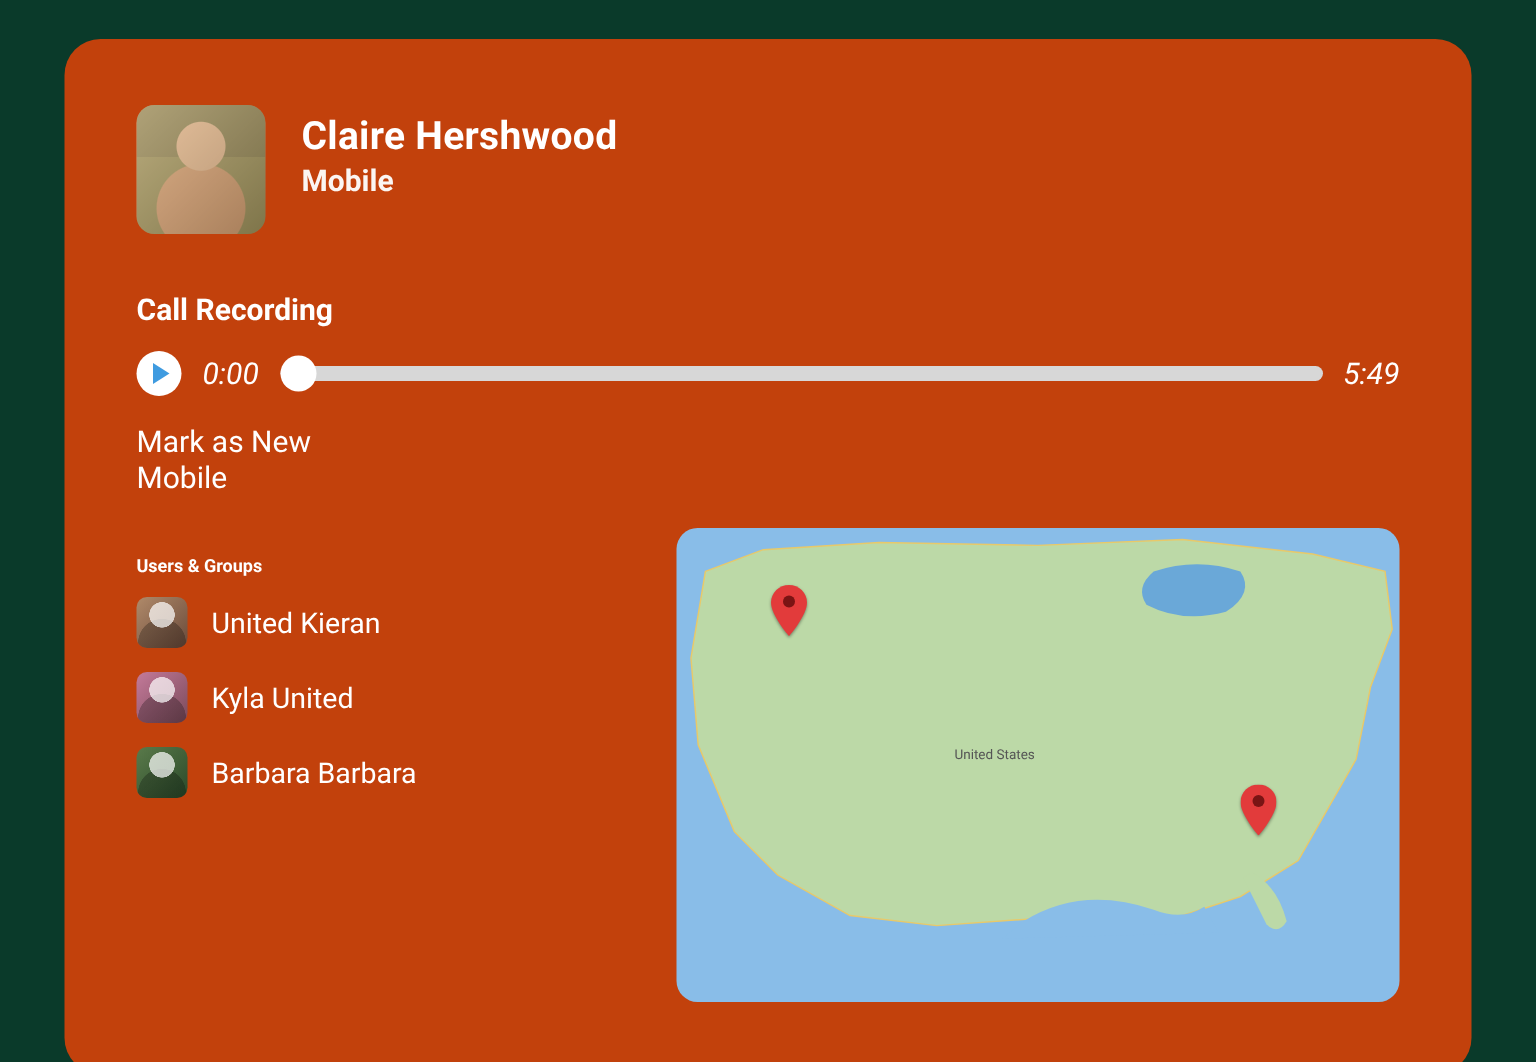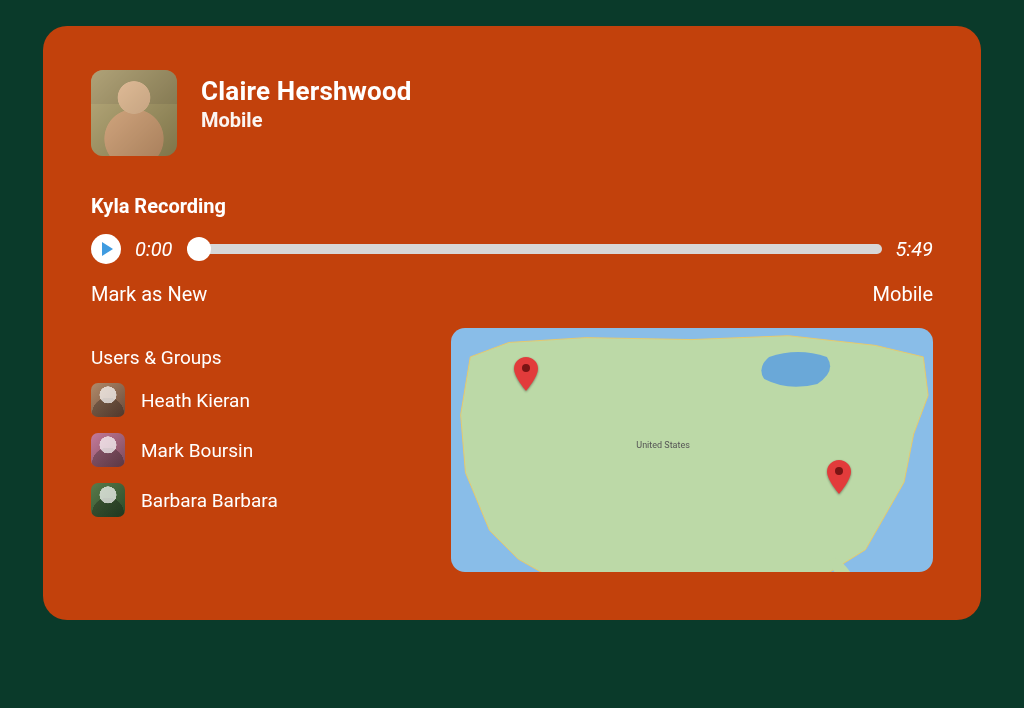--- a/index.html
+++ b/index.html
@@ -58,47 +58,47 @@
   }
   .cur-time, .dur-time { font-size:20px; }
   .track {
     flex:1; height:10px; background:#d7d7d7; border-radius:6px;
     position:relative; cursor:pointer;
   }
   .thumb {
     position:absolute; left:0; top:50%; transform:translate(-50%,-50%);
     width:24px; height:24px; background:#fff; border-radius:50%;
   }
-  .actions { display:flex; justify-content:space-between; margin-top:18px; font-size:20px;}
+  .actions { display:flex; justify-content:space-between; margin-top:18px; font-size:20px;flex-direction:column;}
   .link { cursor:pointer; }
 
   
   .lower { display:flex; gap:40px; margin-top:22px; align-items:flex-start;}
   .left-col { width: 320px; }
-  .users-title { font-size:19px; font-weight:400; margin-top:18px; margin-bottom:14px;}
+  .users-title { font-size:12px; font-weight:700; margin-top:18px; margin-bottom:14px;}
   .user-row { display:flex; align-items:center; gap:16px; margin-bottom:16px; cursor:pointer;}
   .avatar-sm {
     width:34px; height:34px; border-radius:7px; flex-shrink:0;
     background:#ccc; position:relative; overflow:hidden;
   }
   .avatar-sm::after{
     content:""; position:absolute; inset:0;
     background:
       radial-gradient(circle at 50% 35%, rgba(255,255,255,.7) 0 30%, transparent 31%),
       radial-gradient(circle at 50% 90%, rgba(0,0,0,.25) 0 45%, transparent 46%);
   }
   .av1{ background:linear-gradient(135deg,#b08a6a,#6a4a3a);}
   .av2{ background:linear-gradient(135deg,#c47a9a,#7a4a5a);}
   .av3{ background:linear-gradient(135deg,#5a7a4a,#2a4a2a);}
   .av4{ background:linear-gradient(135deg,#b84a4a,#7a2a2a);}
   .user-name{ font-size:19px; }
 
   
   .map {
-    flex:1; height:244px; border-radius:14px; position:relative; overflow:hidden;
+    flex:1; height:316px; border-radius:14px; position:relative; overflow:hidden;
     background:#89bde8;
   }
   .land {
     position:absolute; inset:0;
   }
   .pin {
     position:absolute; width:24px; height:34px;
   }
   .pin svg{ width:100%; height:100%; display:block; filter: drop-shadow(0 1px 1px rgba(0,0,0,.4));}
   .map-label{
@@ -112,21 +112,21 @@
 <div class="card">
 
   <div class="header">
     <div class="avatar-lg"></div>
     <div class="name-block">
       <div class="contact-name">Claire Hershwood</div>
       <div class="contact-sub">Mobile</div>
     </div>
   </div>
 
-  <div class="section-title">Kyla Recording</div>
+  <div class="section-title">Call Recording</div>
   <div class="player">
     <div class="play-btn">
       <div class="play-triangle"></div>
     </div>
     <div class="cur-time">0:00</div>
     <div class="track">
       <div class="thumb" style="left:12px"></div>
     </div>
     <div class="dur-time">5:49</div>
   </div>
@@ -134,25 +134,25 @@
     <span class="link">Mark as New</span>
     <span class="link">Mobile</span>
   </div>
 
   <div class="lower">
     <div class="left-col">
       <div class="users-title">Users &amp; Groups</div>
 
       <div class="user-row">
         <div class="avatar-sm av1"></div>
-        <div class="user-name">Heath Kieran</div>
+        <div class="user-name">United Kieran</div>
       </div>
       <div class="user-row">
         <div class="avatar-sm av2"></div>
-        <div class="user-name">Mark Boursin</div>
+        <div class="user-name">Kyla United</div>
       </div>
       <div class="user-row">
         <div class="avatar-sm av3"></div>
         <div class="user-name">Barbara Barbara</div>
       </div>
     </div>
 
     <div class="map">
       <svg class="land" viewBox="0 0 500 290" preserveAspectRatio="none">
 

